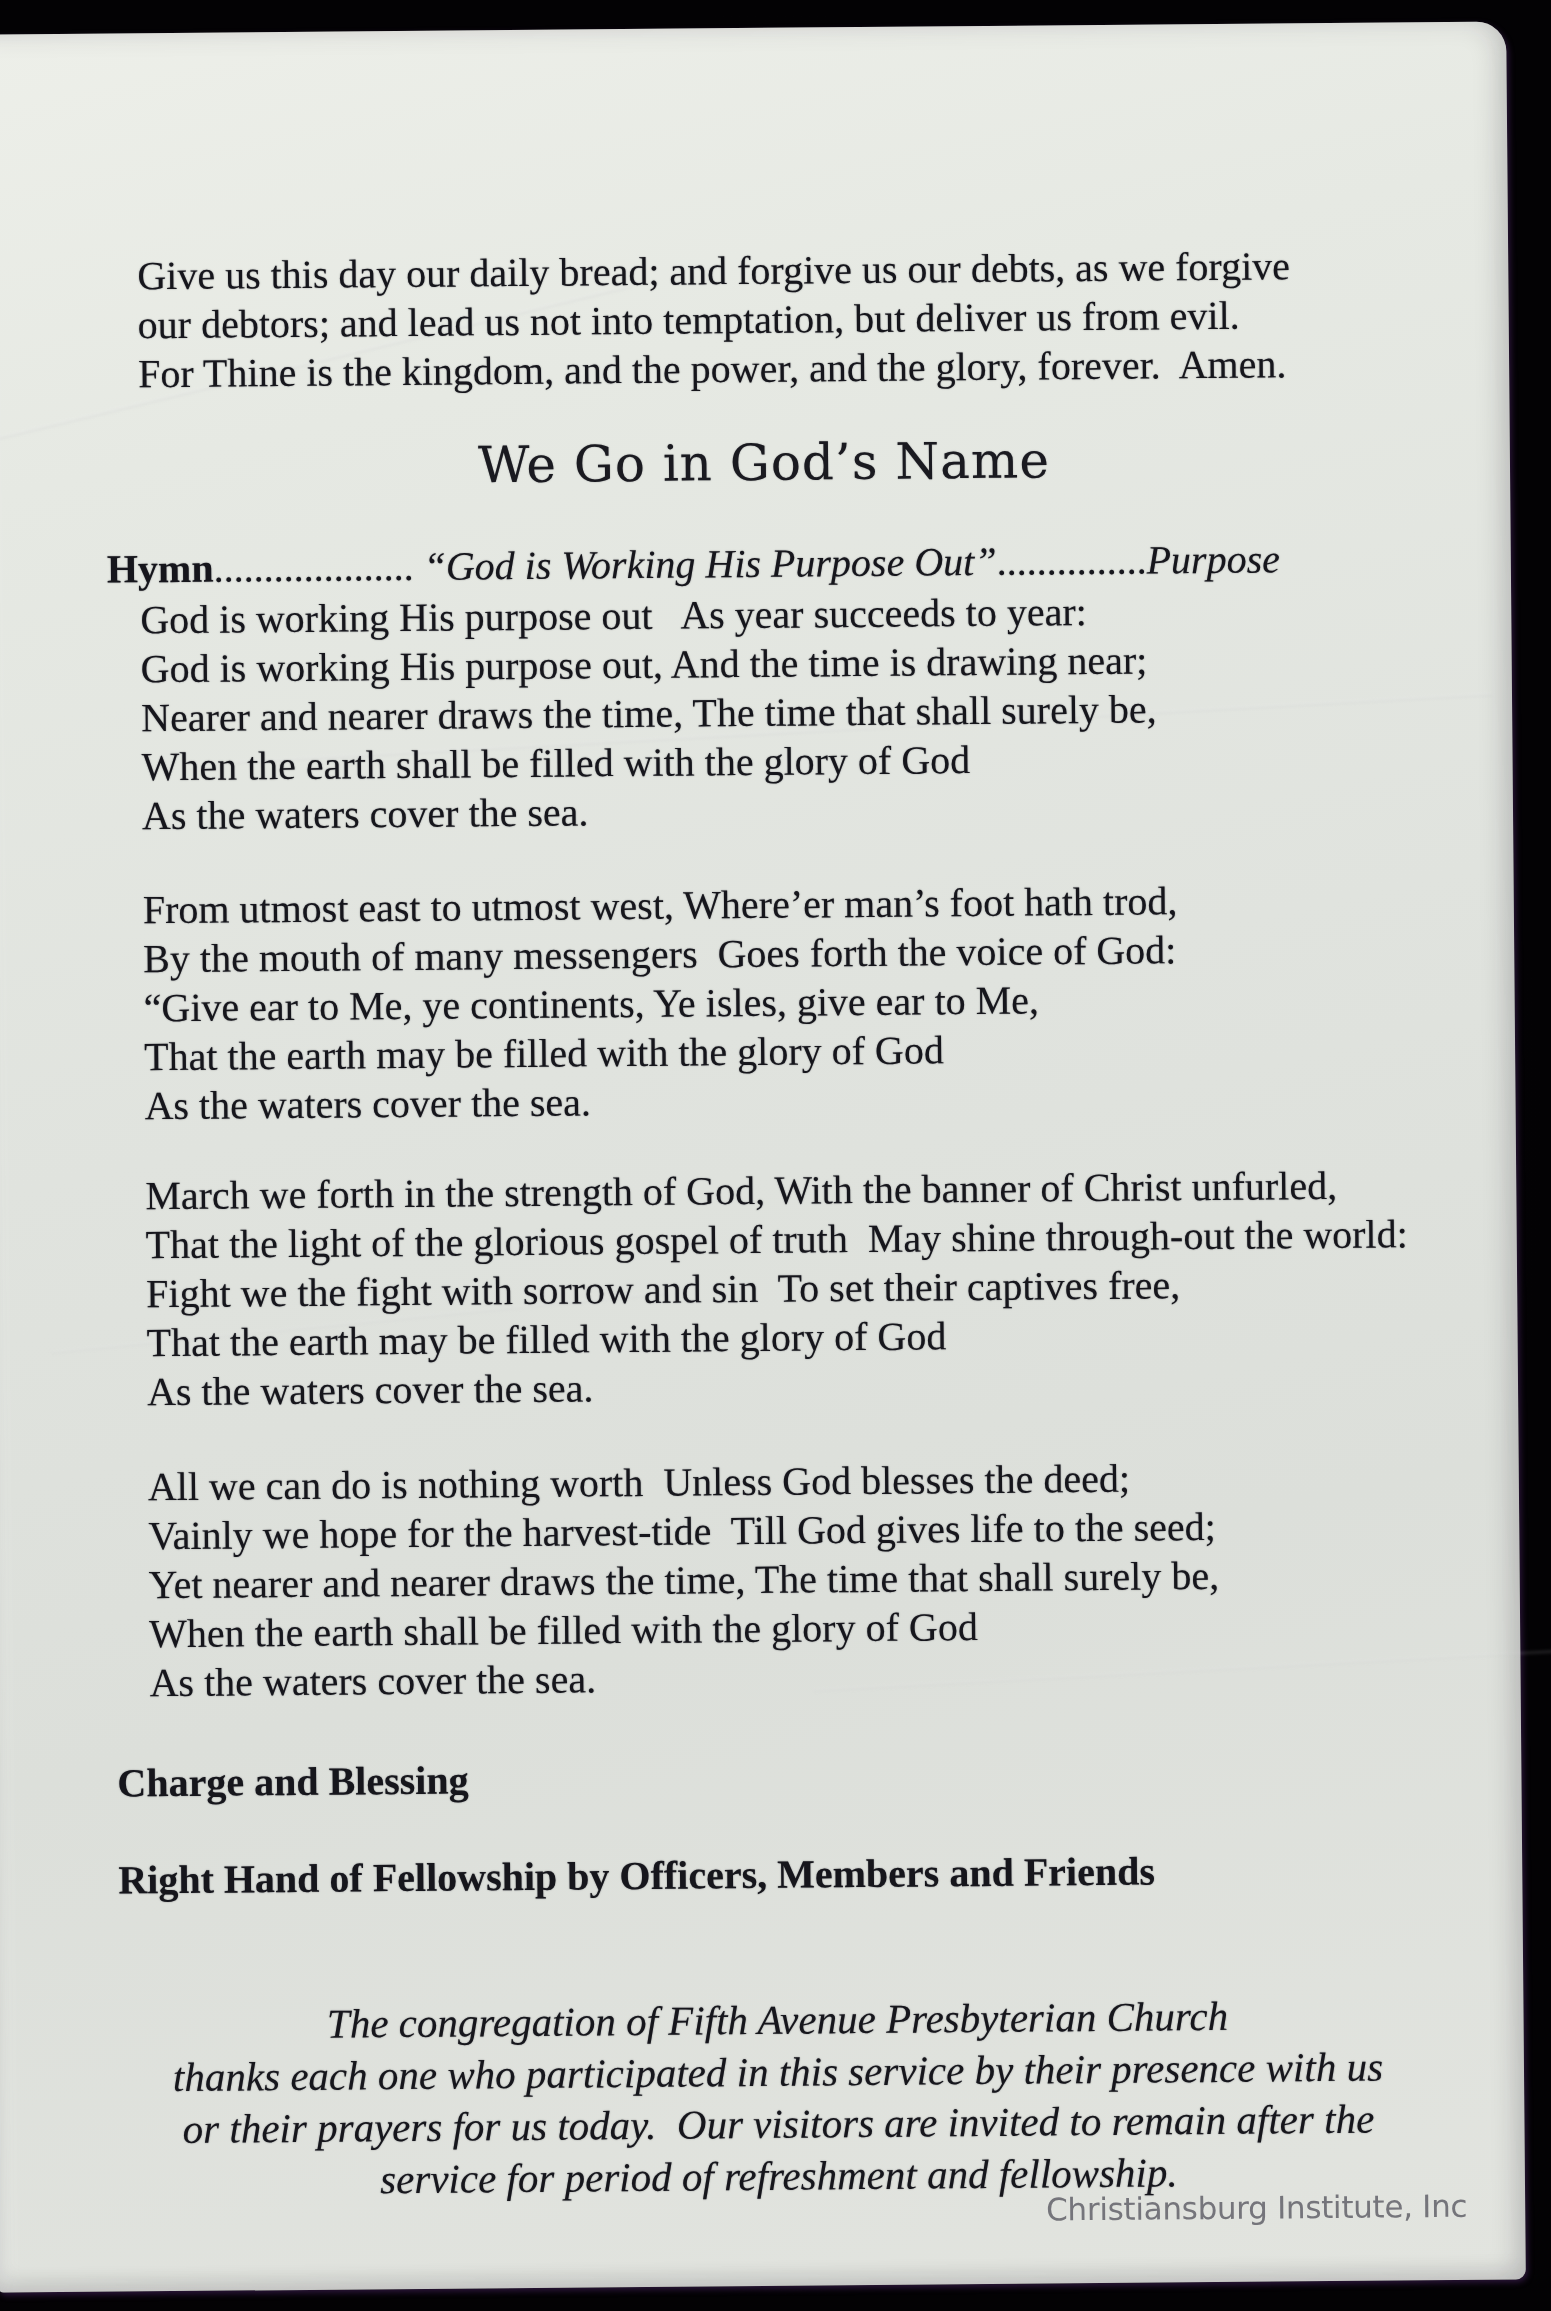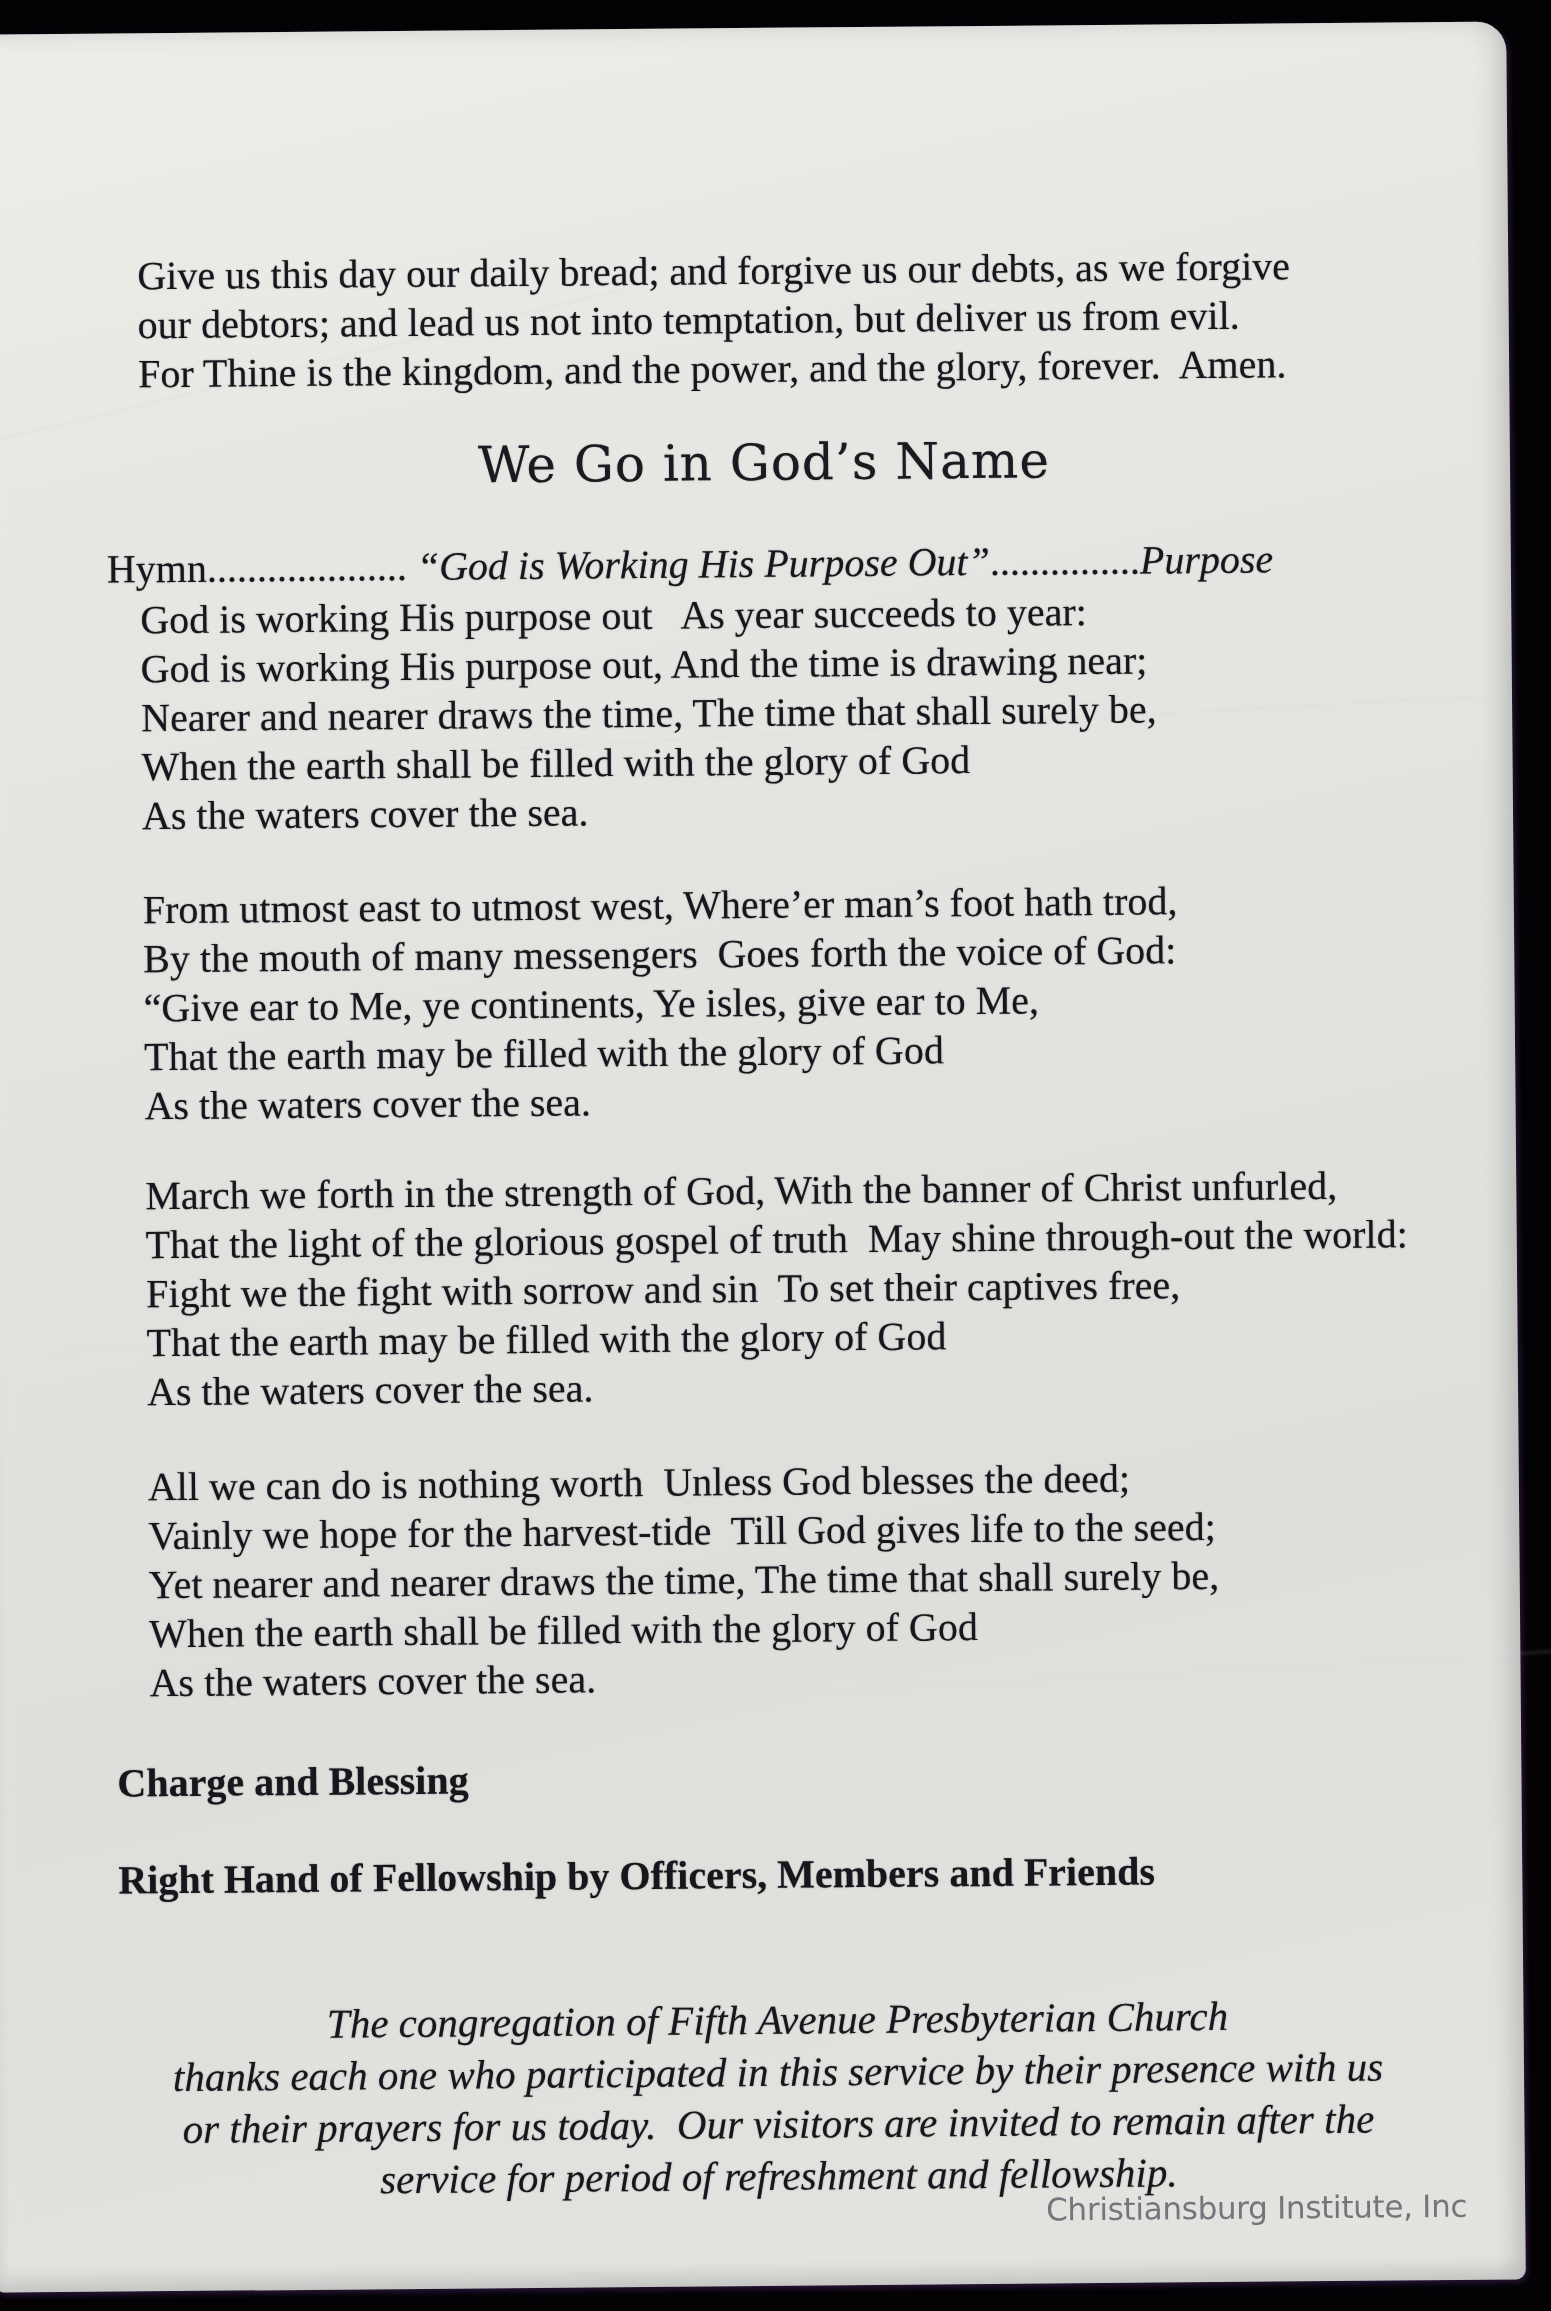--- a/index.html
+++ b/index.html
@@ -71,21 +71,21 @@
     text-align: center;
     font-family: "DejaVu Serif", serif;
     font-size: 50px;
     line-height: 64px;
     letter-spacing: 1px;
     color: #1a1a20;
     text-shadow: 0 0 1.2px rgba(15,15,25,0.5);
   }
 
   .hymn-line { margin-top: 44px; white-space: pre; text-shadow: 0 0 1.4px rgba(15,15,25,0.55); }
-  .hymn-line .b { font-weight: normal; text-align: center; }
+  .hymn-line .b { font-weight: bold; text-align: center; }
   .hymn-line .i { font-style: italic; }
 
   .verse { margin-left: 33px; }
   .verse-1 { margin-top: 2px;  }
   .verse-2 { margin-top: 45px; }
   .verse-3 { margin-top: 41px; }
   .verse-4 { margin-top: 46px; }
 
   .bold-heading {
     font-weight: bold;

